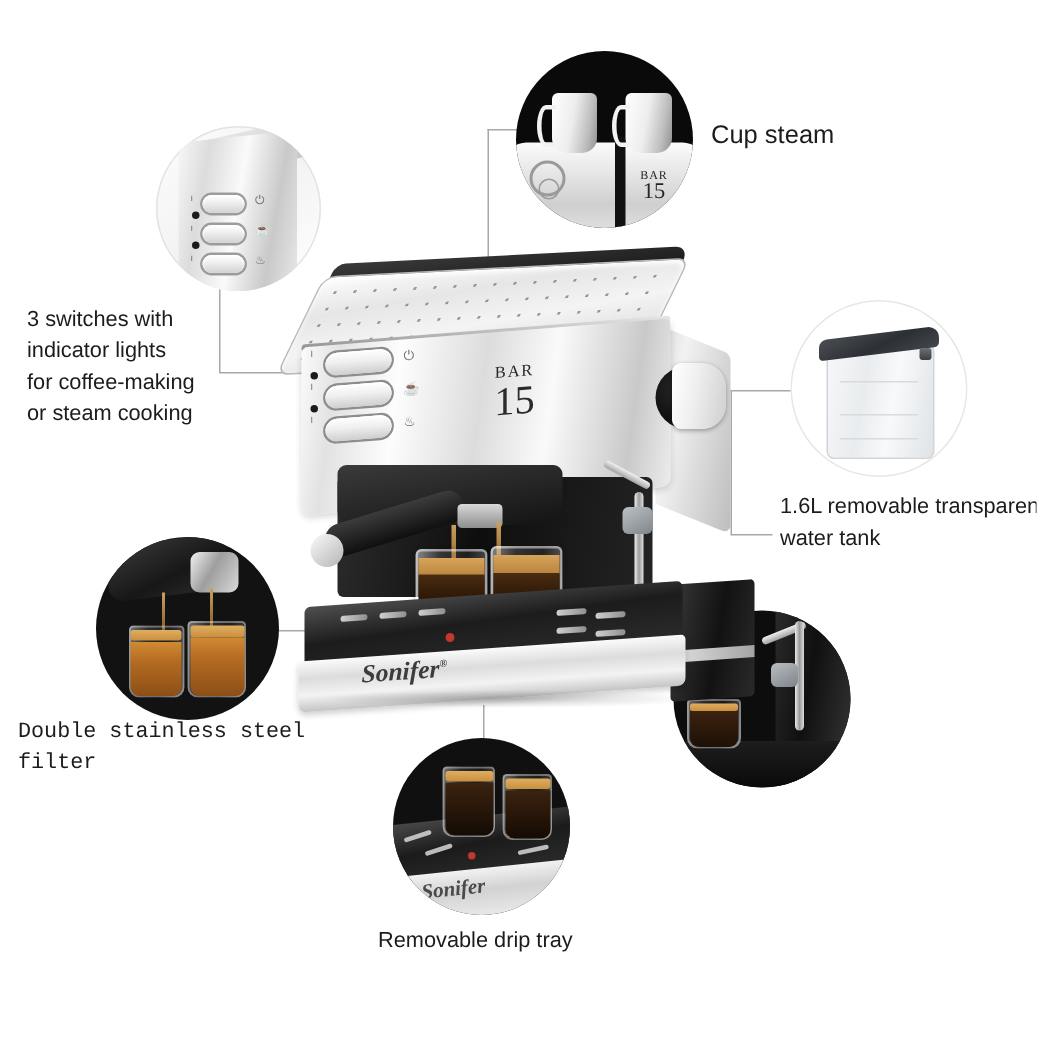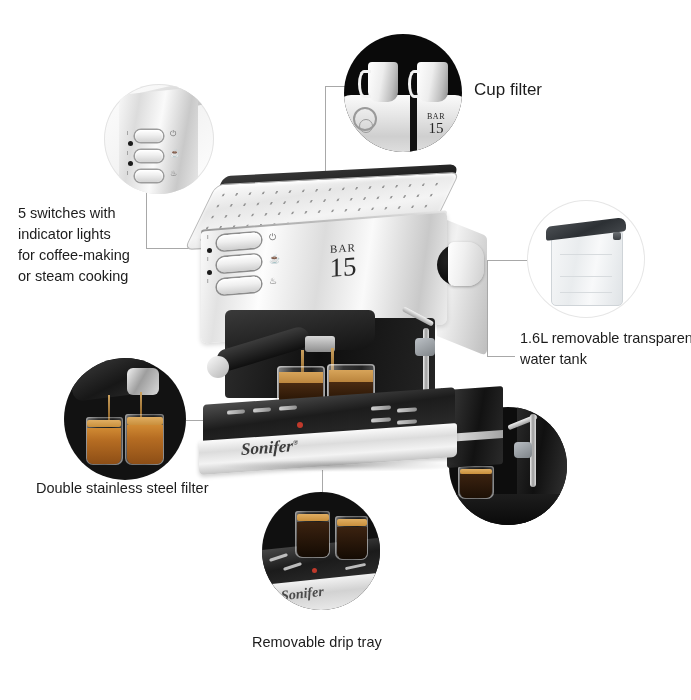--- a/index.html
+++ b/index.html
@@ -262,21 +262,21 @@
 
       <div class="dialarc" style="left:8%;top:62%;width:20px;height:20px;"></div>
       <div class="dialarc" style="left:13%;top:72%;width:12px;height:12px;border-width:1.5px;"></div>
 
       <div class="bar15" style="left:58%;top:66%;width:40%;">
         <span class="b">BAR</span>
         <span class="n">15</span>
       </div>
     </div>
   </div>
-  <div class="label big" style="left:474px;top:78px;width:200px;">Cup filter</div>
+  <div class="label big" style="left:474px;top:78px;width:200px;">Cup steam</div>
 
   <div class="bubble b-switch" style="left:104px;top:84px;width:110px;height:110px;">
     <div class="inner">
       <div class="toplid"></div>
       <div class="facade"></div>
 
       <div class="sw" style="left:28%;top:42%;width:26%;height:11%;"></div>
       <div class="sw" style="left:28%;top:60%;width:26%;height:11%;"></div>
       <div class="sw" style="left:28%;top:78%;width:26%;height:11%;"></div>
 
@@ -285,21 +285,21 @@
 
       <div class="tick" style="left:21%;top:43%;">I</div>
       <div class="tick" style="left:21%;top:61%;">I</div>
       <div class="tick" style="left:21%;top:79%;">I</div>
 
       <div class="glyph" style="left:60%;top:42%;">⏻</div>
       <div class="glyph" style="left:60%;top:60%;">☕</div>
       <div class="glyph" style="left:60%;top:78%;">♨</div>
     </div>
   </div>
-  <div class="label" style="left:18px;top:203px;width:160px;">5 switches with
+  <div class="label" style="left:18px;top:203px;width:160px;">3 switches with
 indicator lights
 for coffee-making
 or steam cooking</div>
 
   <div class="bubble b-tank" style="left:527px;top:200px;width:118px;height:118px;">
     <div class="inner">
       <div class="tankbody"></div>
       <div class="tanklid"></div>
       <div class="latch"></div>
       <div class="lvl" style="top:46%;"></div>
@@ -321,21 +321,21 @@
       <div class="gl" style="left:18%;top:48%;width:30%;height:40%;">
         <div class="crema" style="top:3px;"></div>
         <div class="coffee" style="height:74%;"></div>
       </div>
       <div class="gl" style="left:50%;top:46%;width:32%;height:42%;">
         <div class="crema" style="top:3px;"></div>
         <div class="coffee" style="height:76%;"></div>
       </div>
     </div>
   </div>
-  <div class="label" style="left:36px;top:478px;width:240px;">Double stainless steel filter</div>
+  <div class="label" style="left:12px;top:478px;width:240px;font-family:Liberation Mono, monospace;">Double stainless steel filter</div>
 
   <div class="bubble b-nozzle" style="left:449px;top:407px;width:118px;height:118px;">
     <div class="inner">
       <div class="panel"></div>
       <div class="wandarm"></div>
       <div class="wand"></div>
       <div class="grip"></div>
       <div class="traylip"></div>
       <div class="tray"></div>
       <div class="gl" style="left:8%;top:50%;width:30%;height:28%;">
@@ -360,21 +360,21 @@
       </div>
       <div class="gl" style="left:62%;top:20%;width:28%;height:38%;">
         <div class="crema" style="top:3px;"></div>
         <div class="coffee" style="height:72%;background:linear-gradient(180deg,#3b2210,#140b03);"></div>
       </div>
 
       <div class="front"></div>
       <div class="sonifer-sm" style="left:16%;top:80%;font-size:14px;">Sonifer</div>
     </div>
   </div>
-  <div class="label" style="left:252px;top:617px;width:240px;margin-top:15px;">Removable drip tray</div>
+  <div class="label" style="left:252px;top:617px;width:240px;">Removable drip tray</div>
 
   <div class="machine">
     <div class="m-toplid"></div>
     <div class="m-warmplate"></div>
     <div class="m-dots"></div>
 
     <div class="m-bodyedge"></div>
     <div class="m-rightface"></div>
     <div class="m-body"></div>
 

